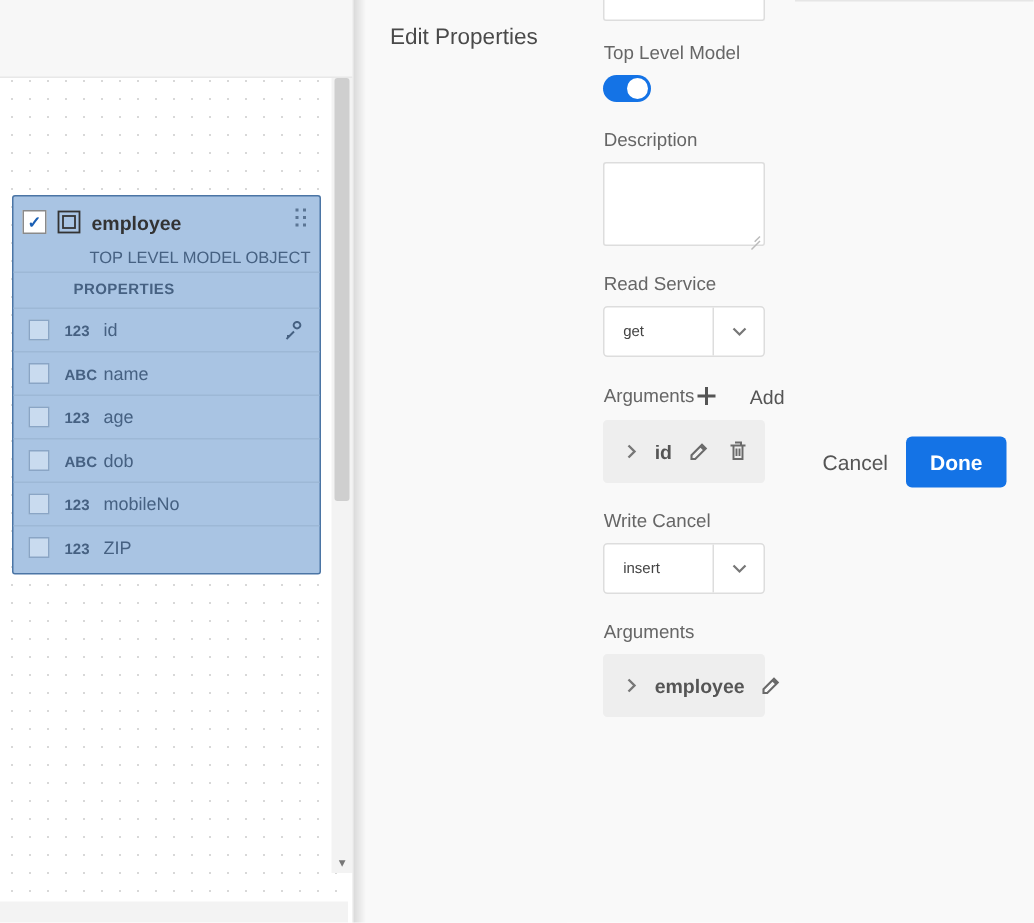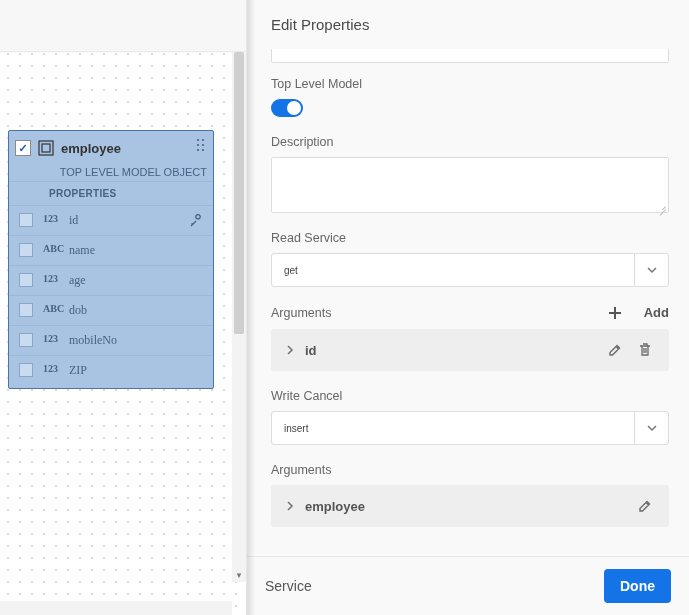--- a/index.html
+++ b/index.html
@@ -127,25 +127,24 @@
     padding: 6px 6px 6px 40px;
     font-size: 10px;
     font-weight: 700;
     color: #466182;
     letter-spacing: 0.3px;
     border-top: 1px solid #9db8d6;
     border-bottom: 1px solid #9db8d6;
   }
   .prop-row {
     display: flex;
-    align-items: flex-start;
+    align-items: flex-end;
     padding: 7px 6px 7px 10px;
     border-bottom: 1px solid #9db8d6;
     position: relative;
-    font-family: Liberation Serif, serif;
   }
   .prop-row:last-child { border-bottom: none; padding-bottom: 10px; }
   .prop-check {
     width: 14px; height: 14px;
     background: #c9dbef;
     border: 1px solid #8aa5c5;
     margin-right: 10px;
   }
   .prop-type {
     font-size: 10px;
@@ -164,21 +163,21 @@
     color: #466182;
   }
   
   .right-panel {
     flex: 1;
     height: 615px;
     border-left: 1px solid #e6e6e6;
     background: #f9f9f9;
     position: relative;
     display: flex;
-    flex-direction: column;
+    flex-direction: row;
   }
   .shadow-left {
     position: absolute;
     left: 0; top: 0; bottom: 0;
     width: 8px;
     background: linear-gradient(to right, rgba(0,0,0,0.12), rgba(0,0,0,0));
     pointer-events: none;
   }
   .panel-title {
     padding: 16px 20px 16px 24px;
@@ -264,26 +263,25 @@
     justify-content: center;
   }
   .args-header {
     display: flex;
     justify-content: space-between;
     align-items: center;
     margin-bottom: 8px;
   }
   .add-link {
     display: flex;
-    align-items: flex-start;
+    align-items: center;
     gap: 21px;
     font-size: 13px;
     color: #555;
     cursor: pointer;
-    font-weight: bold;
   }
   .arg-row {
     background: #eeeeee;
     border-radius: 3px;
     height: 42px;
     display: flex;
     align-items: center;
     padding: 0 14px;
     gap: 10px;
   }
@@ -493,16 +491,16 @@
               <svg width="16" height="16" viewBox="0 0 16 16">
                 <path d="M3 13 L3 10.5 L10 3.5 L12.5 6 L5.5 13 Z M9 4.5 L11.5 7" fill="none" stroke="#6a6a6a" stroke-width="1.4"></path>
               </svg>
             </span>
           </div>
         </div>
     </div>
   </div>
 
   <div class="footer">
-    <span class="cancel-link">Service</span>
+    <span class="cancel-link">Cancel</span>
     <button class="done-btn">Done</button>
   </div>
 </div>
 
 </body></html>

